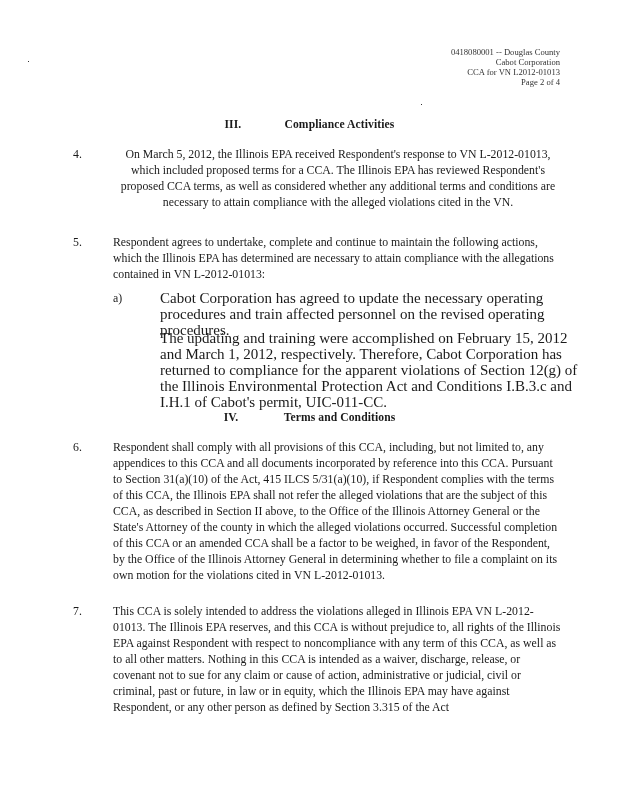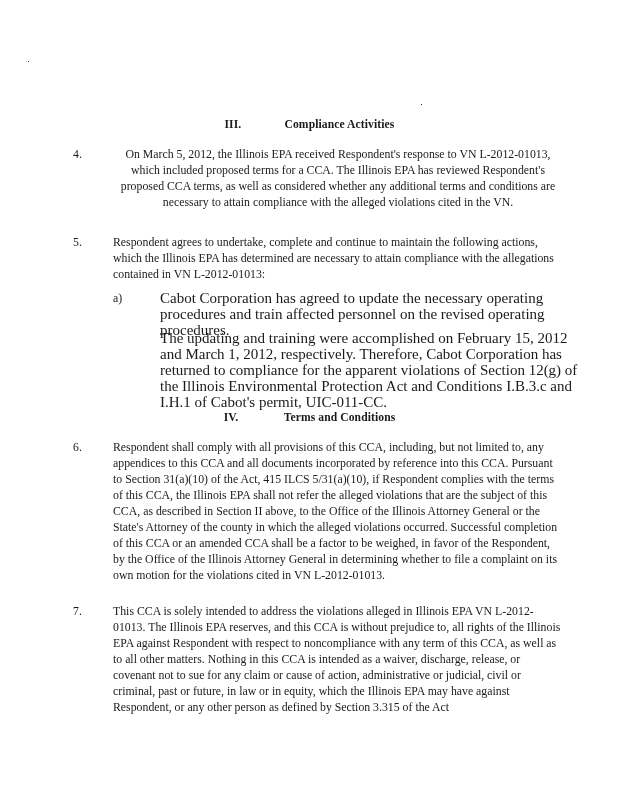--- a/index.html
+++ b/index.html
@@ -25,20 +25,26 @@
     .sub-body { position: absolute; left: 160px; width: 420px; font-size: 15px; line-height: 16px; }
   </style>
 </head>
 <body>
 
 <div class="page">
 
   <div class="speck" style="left:28px; top:61px;"></div>
   <div class="speck" style="left:421px; top:104px;"></div>
 
+  <div class="header-block">
+    <div>0418080001 -- Douglas County</div>
+    <div>Cabot Corporation</div>
+    <div>CCA for VN L2012-01013</div>
+    <div>Page 2 of 4</div>
+  </div>
 
   <div class="section-heading" style="top:118px;">
     <span class="num">III.</span><span>Compliance Activities</span>
   </div>
 
   <div class="para-num" style="top:146px;">4.</div>
   <div class="para-body" style="top:146px;text-align:center;">On March 5, 2012, the Illinois EPA received Respondent's response to VN L-2012-01013, which included proposed terms for a CCA. The Illinois EPA has reviewed Respondent's proposed CCA terms, as well as considered whether any additional terms and conditions are necessary to attain compliance with the alleged violations cited in the VN.</div>
 
   <div class="para-num" style="top:234px;">5.</div>
   <div class="para-body" style="top:234px;">Respondent agrees to undertake, complete and continue to maintain the following actions, which the Illinois EPA has determined are necessary to attain compliance with the allegations contained in VN L-2012-01013:</div>

